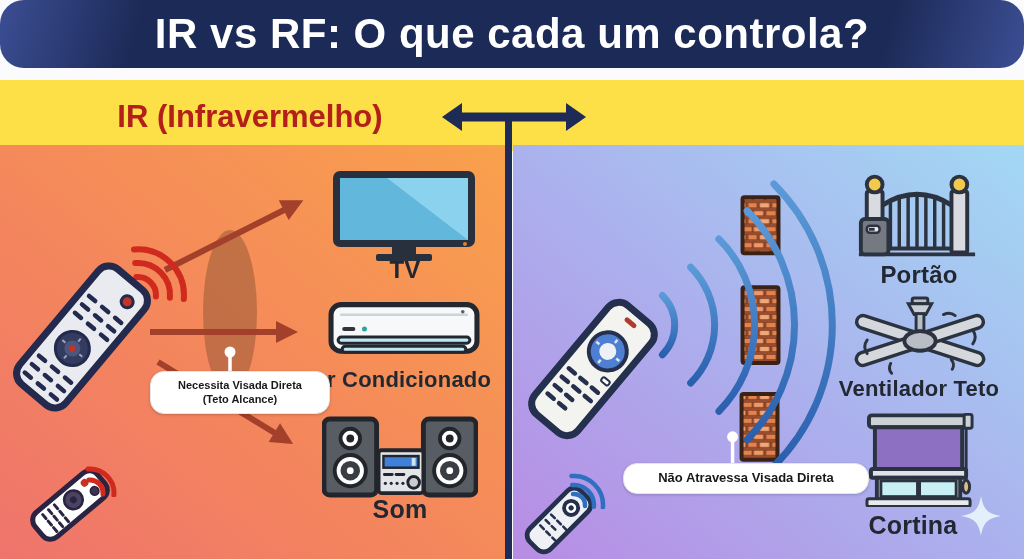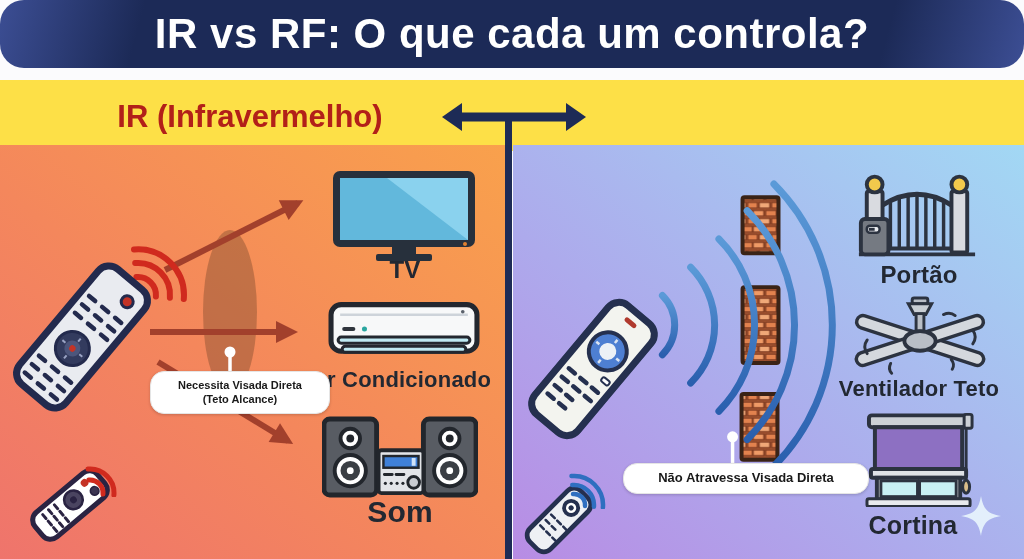--- a/index.html
+++ b/index.html
@@ -159,21 +159,21 @@
         <rect x="63" y="42" width="36" height="12" fill="#3f80d8" stroke="#22262c" stroke-width="2.5"></rect>
         <rect x="92" y="44" width="4" height="8" fill="#cfe2f8"></rect>
         <path d="M64,61 h8 M76,61 h8" stroke="#22262c" stroke-width="3" stroke-linecap="round"></path>
         <circle cx="65" cy="70" r="1.6" fill="#22262c"></circle>
         <circle cx="71" cy="70" r="1.6" fill="#22262c"></circle>
         <circle cx="77" cy="70" r="1.6" fill="#22262c"></circle>
         <circle cx="83" cy="70" r="1.6" fill="#22262c"></circle>
         <circle cx="94" cy="69" r="6" fill="#c9ccd2" stroke="#22262c" stroke-width="3"></circle>
       </svg>
     </div>
-    <div class="devlabel" style="left:300px;top:350px;width:200px;font-size:30px;">Som</div>
+    <div class="devlabel" style="left:300px;top:350px;width:200px;font-size:25px;">Som</div>
 
     <div class="callout ir" style="left:150px;top:226px;width:162px;">
       <span>Necessita Visada Direta</span>
       <span>(Teto Alcance)</span>
     </div>
   </div>
 
   <div class="panel right">
 
     <svg class="overlay" viewBox="0 0 512 414">

